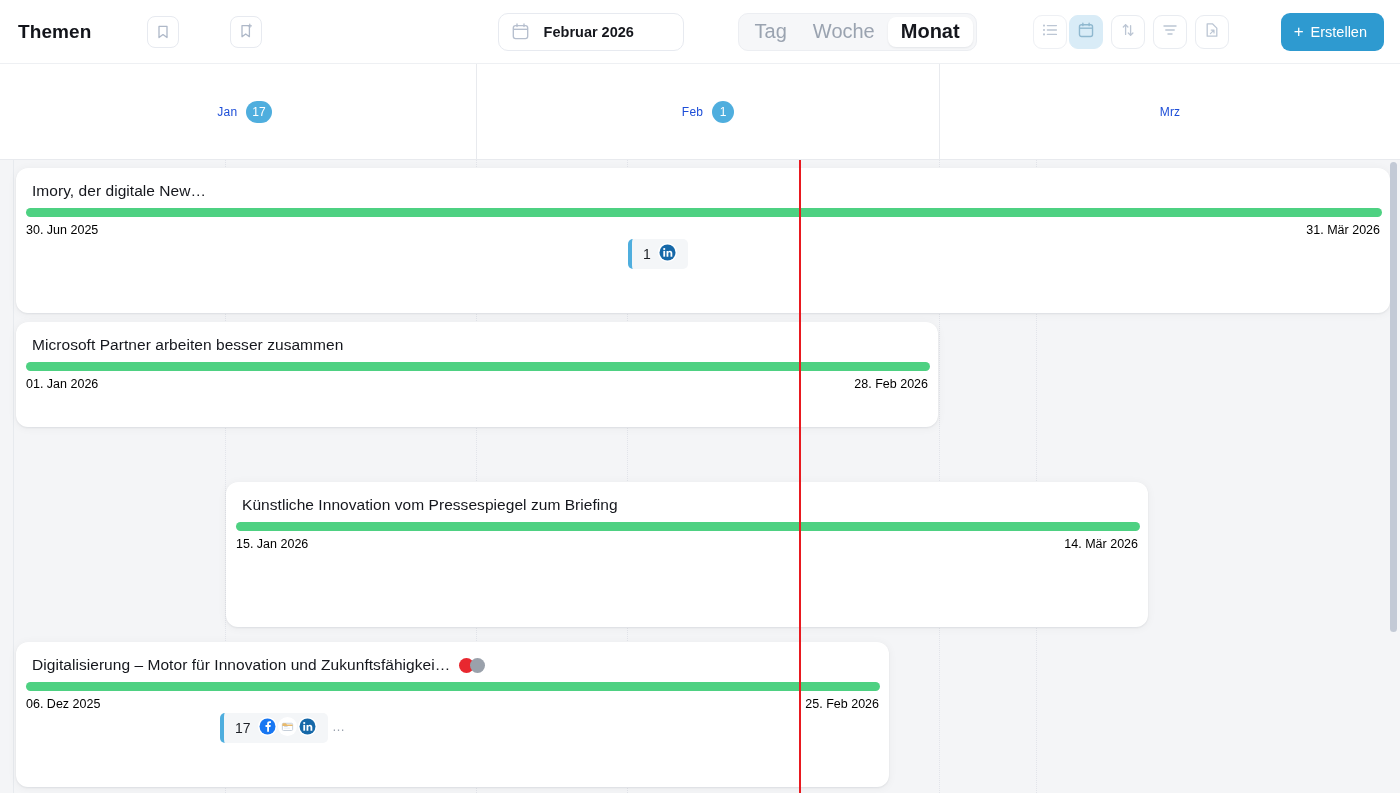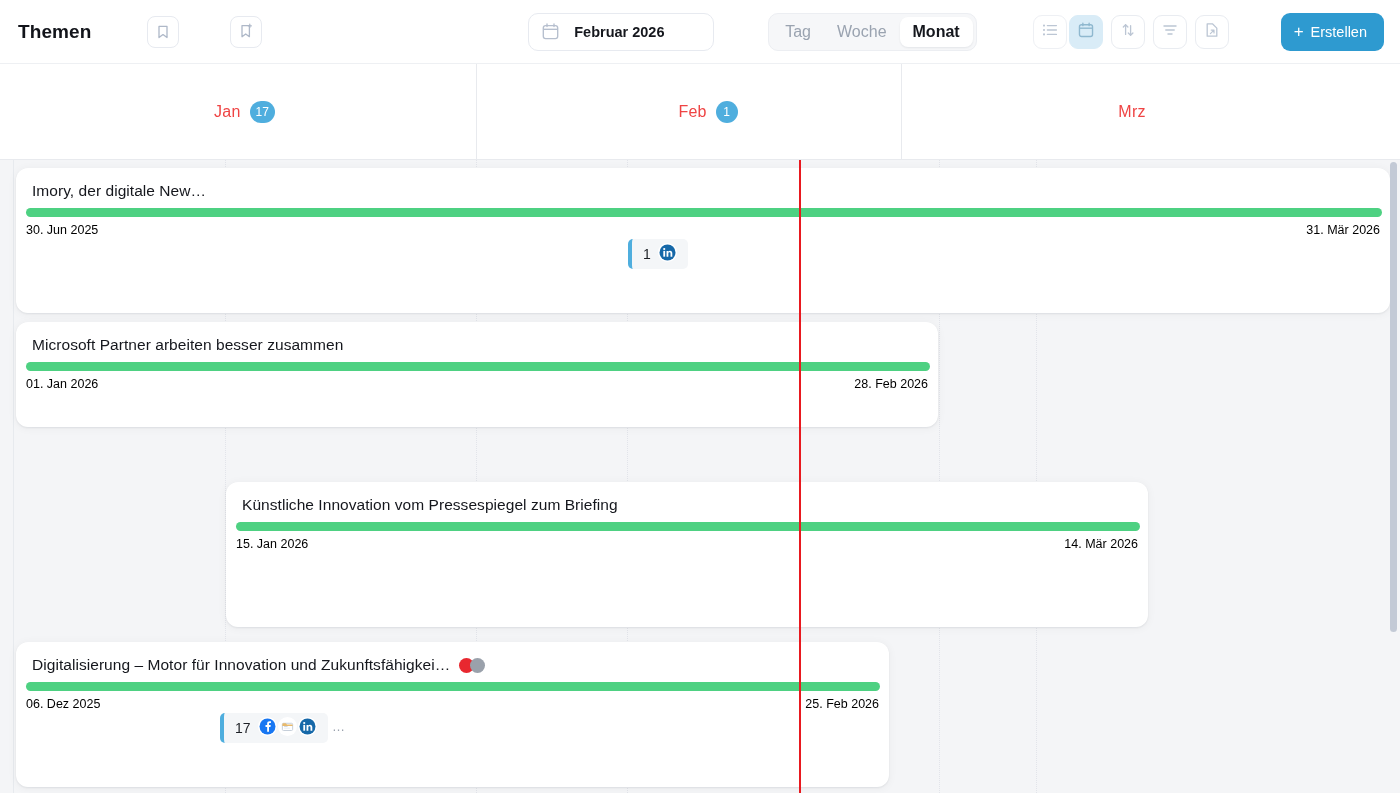--- a/index.html
+++ b/index.html
@@ -81,21 +81,21 @@
     background: #f6f7f9;
     display: flex; align-items: center;
     padding: 3px;
     margin-right: 12px;
   }
   .seg-item {
     height: 30px;
     padding: 0 13px;
     border-radius: 8px;
     display: inline-flex; align-items: center;
-    font-size: 16px;
+    font-size: 20px;
     color: #9aa3b0;
     cursor: pointer;
     white-space: nowrap;
   }
   .seg-item.active {
     background: #ffffff;
     color: #15171d;
     font-weight: 600;
     box-shadow: 0 1px 2px rgba(16,24,40,.08);
   }
@@ -144,22 +144,22 @@
   }
   .mh-col {
     position: absolute;
     top: 0; height: 96px;
     display: flex;
     align-items: center;
     justify-content: center;
   }
   .mh-col + .mh-col { border-left: 1px solid #e8eaee; }
   .mh-label {
-    font-size: 16px;
-    color: #ef4444;
+    font-size: 12px;
+    color: #1d4ed8;
     letter-spacing: .2px;
   }
   .mh-badge {
     margin-left: 9px;
     min-width: 22px; height: 22px;
     padding: 0 6px;
     border-radius: 11px;
     background: #4faede;
     color: #fff;
     font-size: 12px;
@@ -396,21 +396,21 @@
 
   <div class="month-head">
     <div class="mh-col" style="left:13px; width:463px;">
       <span class="mh-label">Jan</span>
       <span class="mh-badge">17</span>
     </div>
     <div class="mh-col" style="left:476px; width:463px;">
       <span class="mh-label">Feb</span>
       <span class="mh-badge">1</span>
     </div>
-    <div class="mh-col" style="left:901px; width:461px;">
+    <div class="mh-col" style="left:939px; width:461px;">
       <span class="mh-label">Mrz</span>
     </div>
   </div>
 
   <div class="board">
 
     <div class="gridline solid" style="left:13px;"></div>
     <div class="gridline" style="left:225px;"></div>
     <div class="gridline" style="left:476px;"></div>
     <div class="gridline" style="left:627px;"></div>

